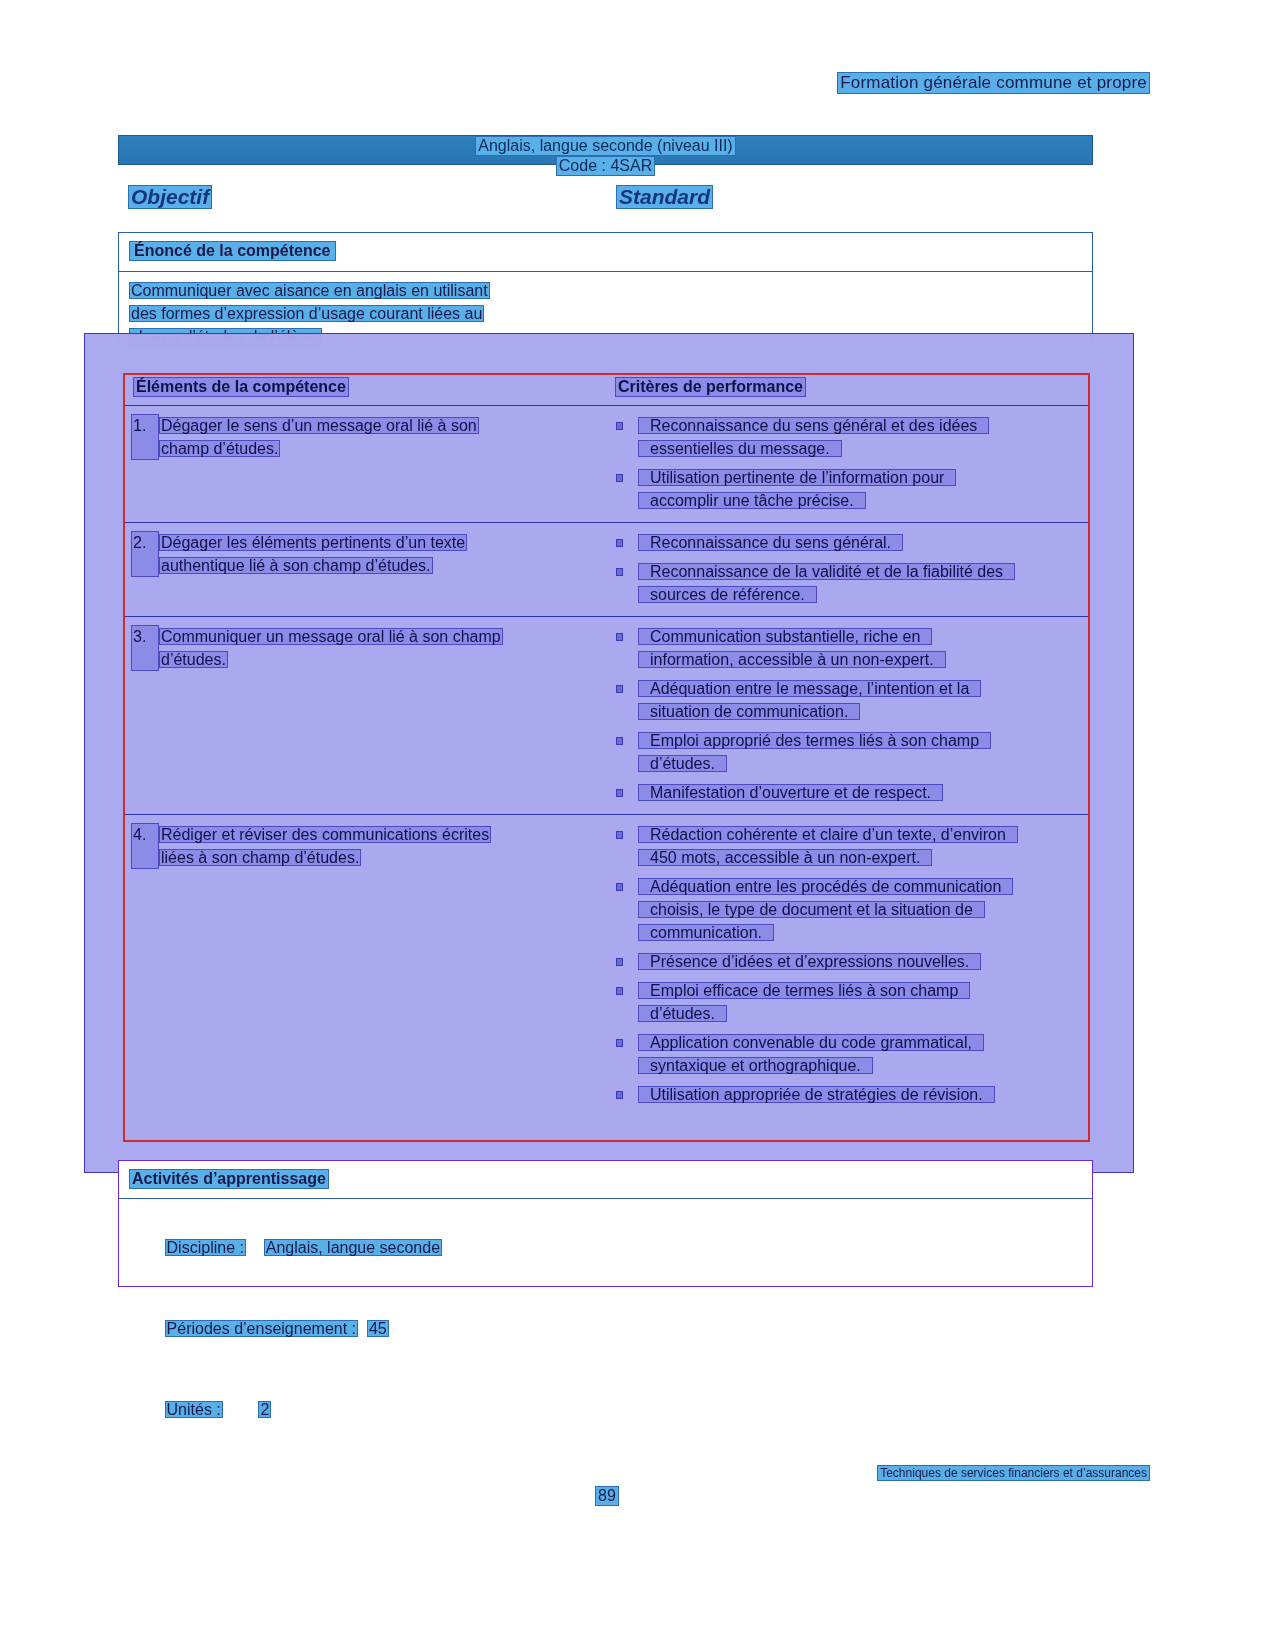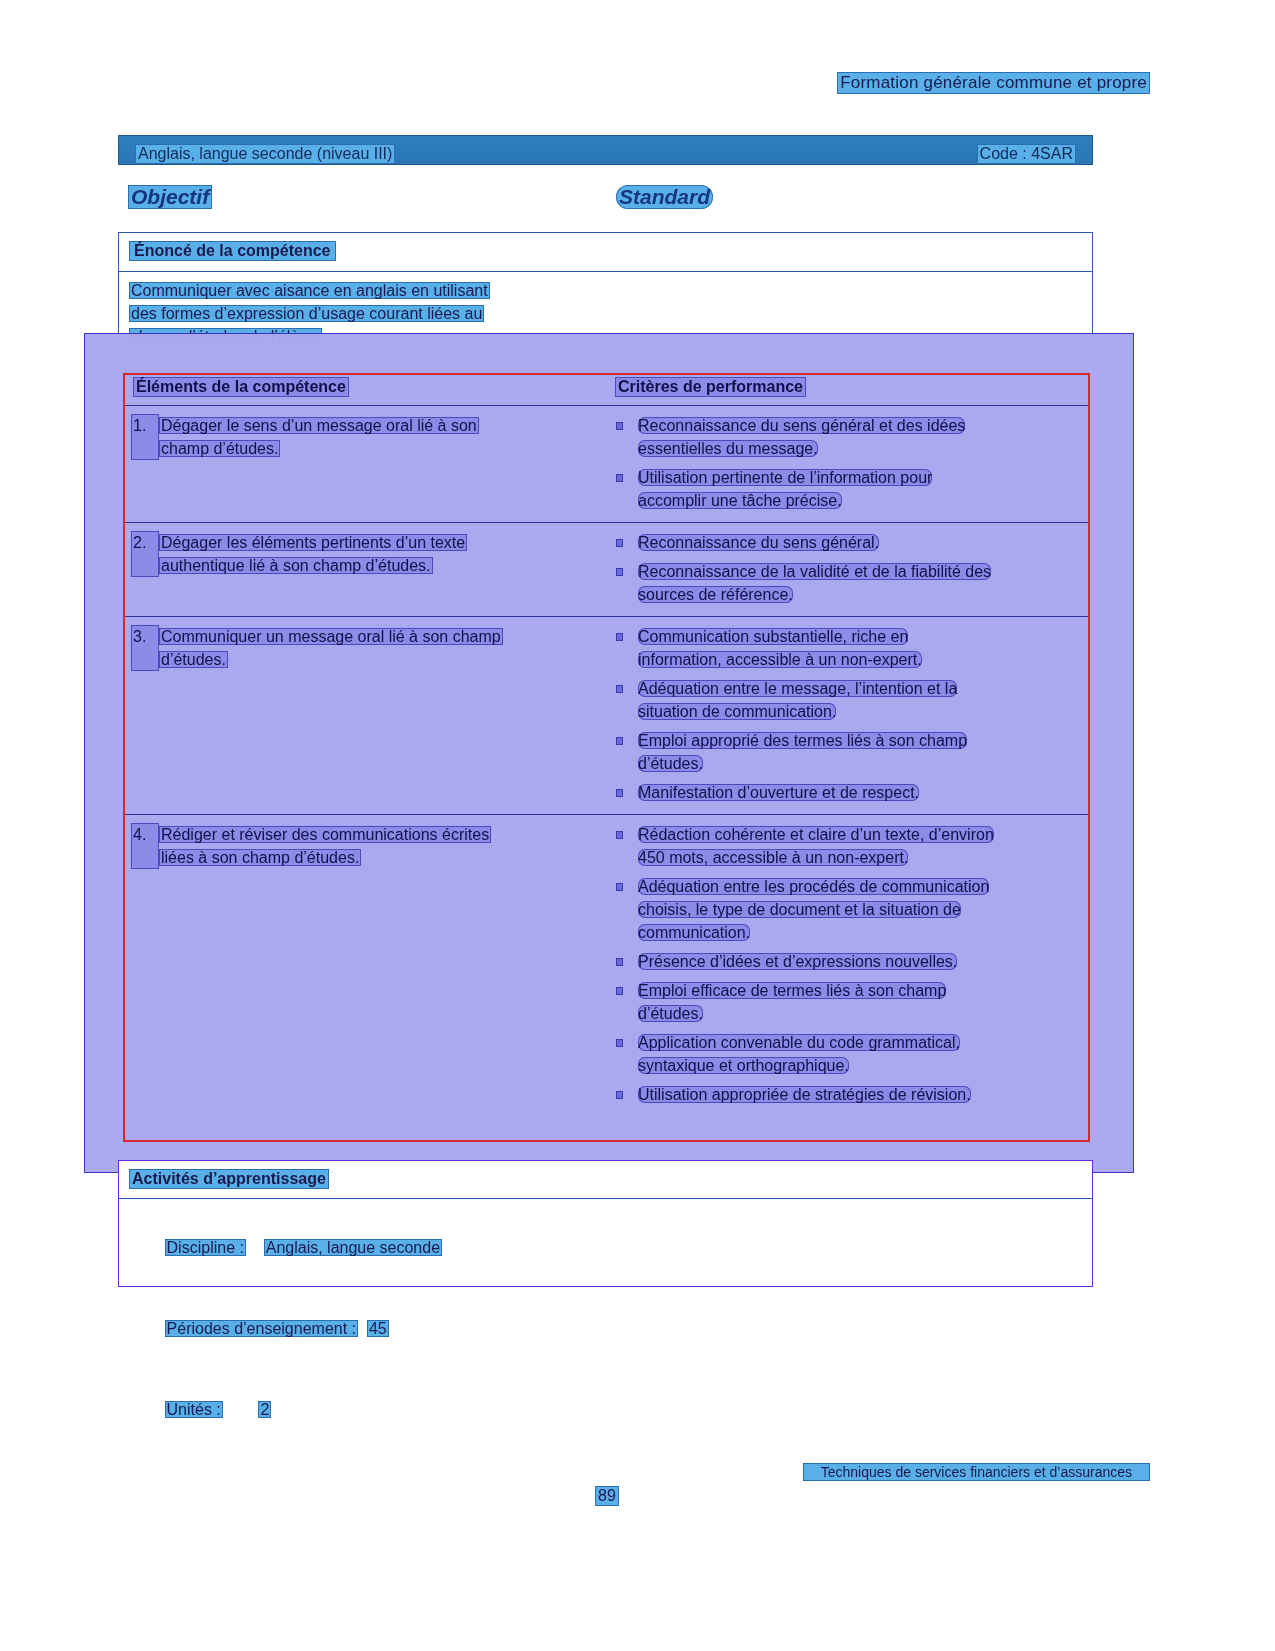--- a/index.html
+++ b/index.html
@@ -39,24 +39,25 @@
   
   .title-bar {
     position: absolute;
     top: 135px;
     left: 118px;
     width: 975px;
     height: 30px;
     background: linear-gradient(#2e7fbe, #2a76b4);
     border: 1px solid #1d5a8e;
     display: flex;
-    align-items: flex-end;
+    align-items: center;
     justify-content: space-between;
     box-sizing: border-box;
-    padding: 0 16px;
+    padding: 0 0;
+    flex-direction: column;
   }
   .title-bar .t-left,
   .title-bar .t-right {
     font-size: 16px;
     color: #0f2b58;
     background: #59b0e8;
     box-shadow: 0 0 0 1px #2b6fb0 inset;
     padding: 1px 3px;
   }
 
@@ -70,21 +71,21 @@
   }
   .obj-row span {
     position: absolute;
     font-size: 21px;
     font-weight: bold;
     font-style: italic;
     color: #15357e;
     padding: 0 3px;
   }
   .obj-row .objectif { left: 0; }
-  .obj-row .standard { left: 488px; border-radius: 12px; }
+  .obj-row .standard { left: 488px; }
 
   
   .box-outer {
     position: absolute;
     top: 232px;
     left: 118px;
     width: 975px;
     height: 115px;
     border: 1px solid #2a5db0;
     box-sizing: border-box;
@@ -206,21 +207,21 @@
     color: #10104a;
   }
   .crit .bullet i {
     display: inline-block;
     width: 7px;
     height: 8px;
     background: #6a6ad8;
     box-shadow: 0 0 0 1px #3a3ab0 inset;
     vertical-align: 1px;
   }
-  .crit .ctxt span { padding: 0 0; border-radius: 7px; }
+  .crit .ctxt span { padding: 0 12px; }
 
   .hl { background: #8c8ce8; box-shadow: 0 0 0 1px #4b4bc0 inset; }
 
   
   .act-box {
     position: absolute;
     top: 1160px;
     left: 118px;
     width: 975px;
     height: 127px;
@@ -252,22 +253,22 @@
     line-height: 27px;
   }
   .act-line { white-space: pre; }
   .act-line span { padding: 0 2px; }
 
   
   .footer-note {
     position: absolute;
     bottom: 170px;
     right: 125px;
-    font-size: 14px;
-    padding: 1px 18px;
+    font-size: 12px;
+    padding: 1px 3px;
   }
   .page-number {
     position: absolute;
     bottom: 145px;
     left: 595px;
     font-size: 16px;
     padding: 1px 3px;
   }
 </style>
 </head>

